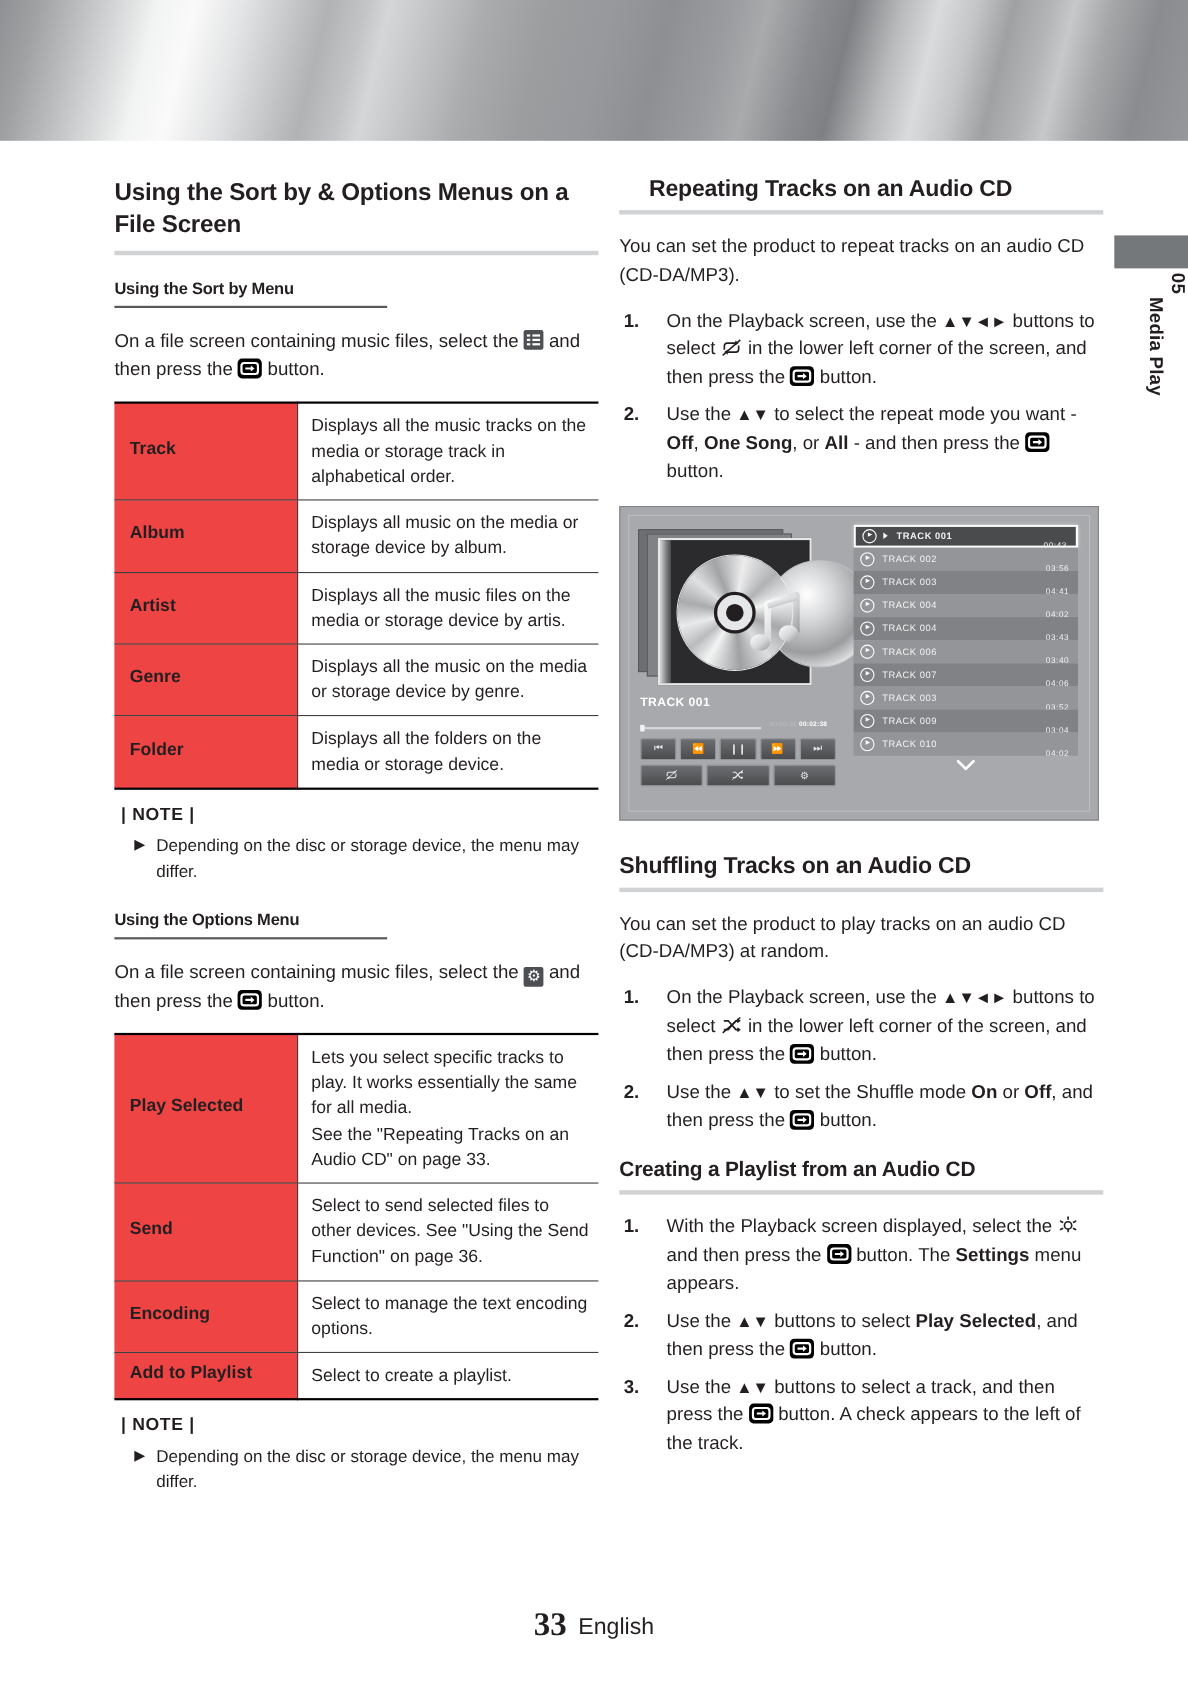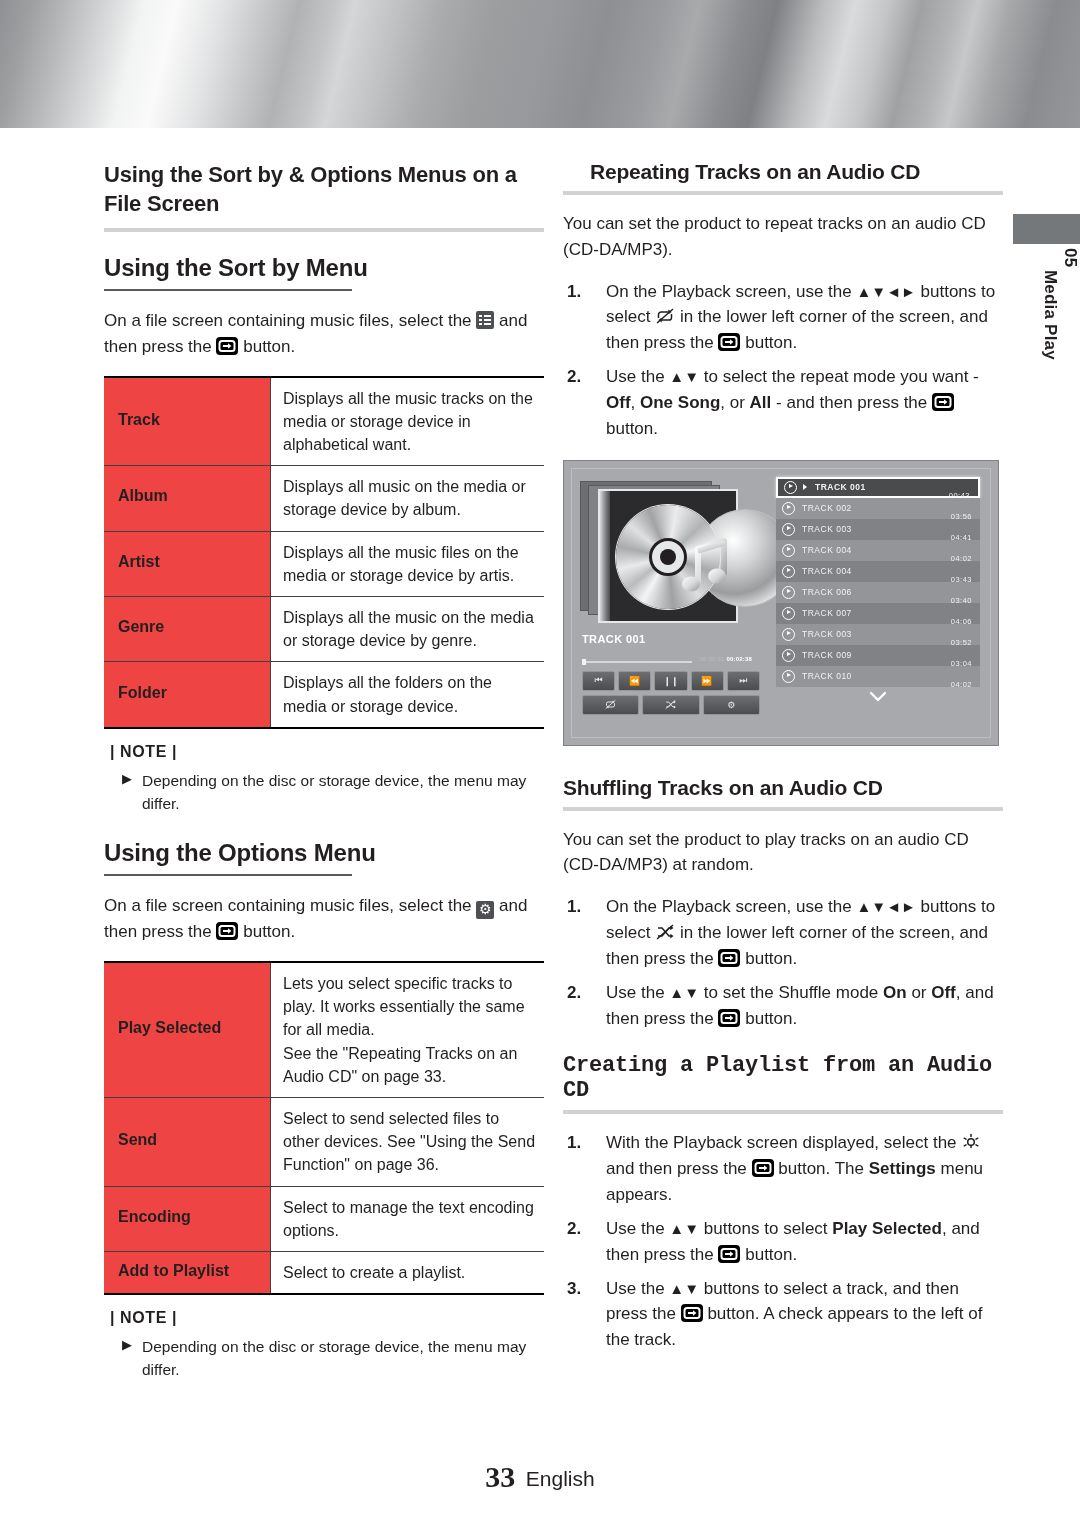--- a/index.html
+++ b/index.html
@@ -84,21 +84,21 @@
     margin: 0;
     padding: 0 0 10px 0;
     letter-spacing: -0.2px;
   }
   .rule-thick {
     height: 4px;
     background: #d0d2d3;
     margin-bottom: 22px;
   }
   h2.sub-title {
-    font-size: 24px;
+    font-size: 15px;
     font-weight: bold;
     margin: 0;
     padding: 0 0 7px 0;
     letter-spacing: -0.2px;
   }
   .rule-sub {
     height: 2px;
     background: #58595b;
     width: 248px;
     margin-bottom: 17px;
@@ -485,21 +485,21 @@
         <path d="M12 6.2 l3.4 2.8 l-3.4 2.8 z" fill="#ffffff"></path>
       </svg>
     </span>
     <span>button.</span>
   </p>
 
   <table class="spec">
     <tbody>
       <tr>
         <td class="k">Track</td>
-        <td class="v">Displays all the music tracks on the media or storage device in alphabetical want.</td>
+        <td class="v">Displays all the music tracks on the media or storage track in alphabetical order.</td>
       </tr>
       <tr>
         <td class="k">Album</td>
         <td class="v">Displays all music on the media or storage device by album.</td>
       </tr>
       <tr>
         <td class="k">Artist</td>
         <td class="v">Displays all the music files on the media or storage device by artis.</td>
       </tr>
       <tr>
@@ -793,21 +793,21 @@
         <svg width="22" height="18" viewBox="0 0 22 18" aria-hidden="true">
           <rect x="3.5" y="4" width="15" height="10" rx="2.5" fill="none" stroke="#ffffff" stroke-width="2"></rect>
           <path d="M7 9 h6" stroke="#ffffff" stroke-width="2" fill="none"></path>
           <path d="M12 6.2 l3.4 2.8 l-3.4 2.8 z" fill="#ffffff"></path>
         </svg>
       </span>
       <span>button.</span>
     </li>
   </ol>
 
-  <h2 class="sub-title" style="font-size:22px; margin-top:22px;font-family:Liberation Mono, monospace;">Creating a Playlist from an Audio CD</h2>
+  <h2 class="sub-title" style="font-size:19px; margin-top:22px;">Creating a Playlist from an Audio CD</h2>
   <div class="rule-thick" style="margin-bottom:16px;"></div>
 
   <ol class="steps">
     <li>
       <span class="num">1.</span>
       <span>With the Playback screen displayed, select the</span>
       <span class="ico ico-settings">
         <svg width="20" height="18" viewBox="0 0 20 18" aria-hidden="true">
           <g fill="none" stroke="#231f20" stroke-width="1.5" stroke-linecap="round">
             <circle cx="10" cy="9" r="3.3"></circle>

